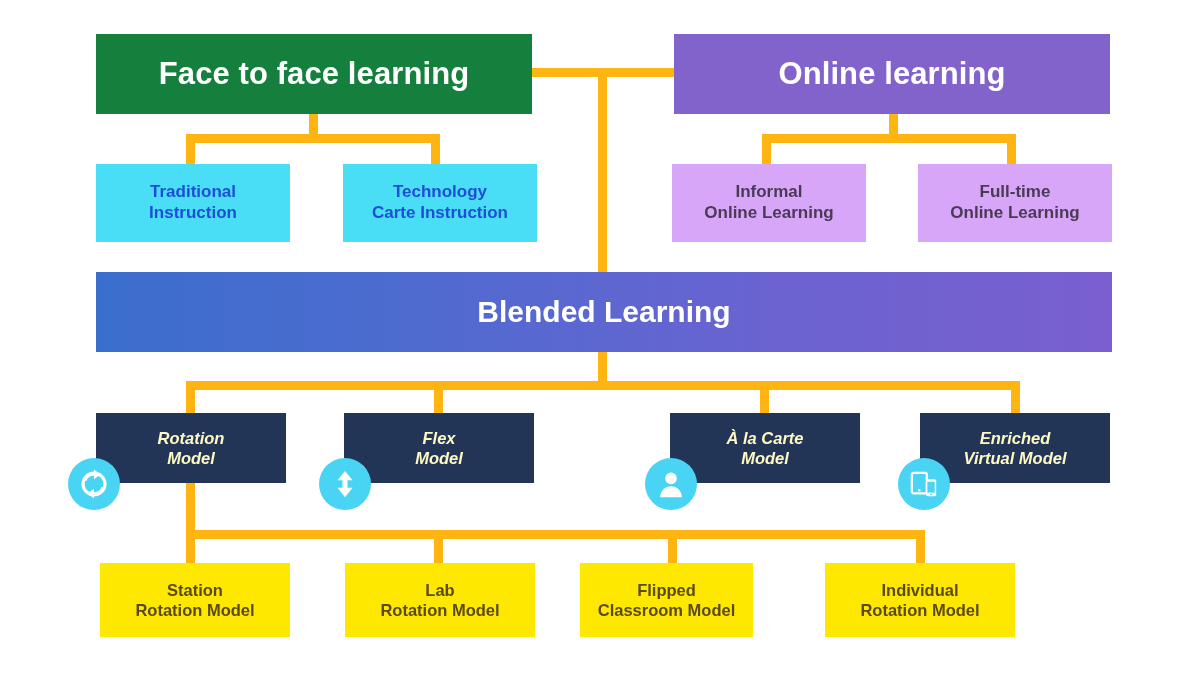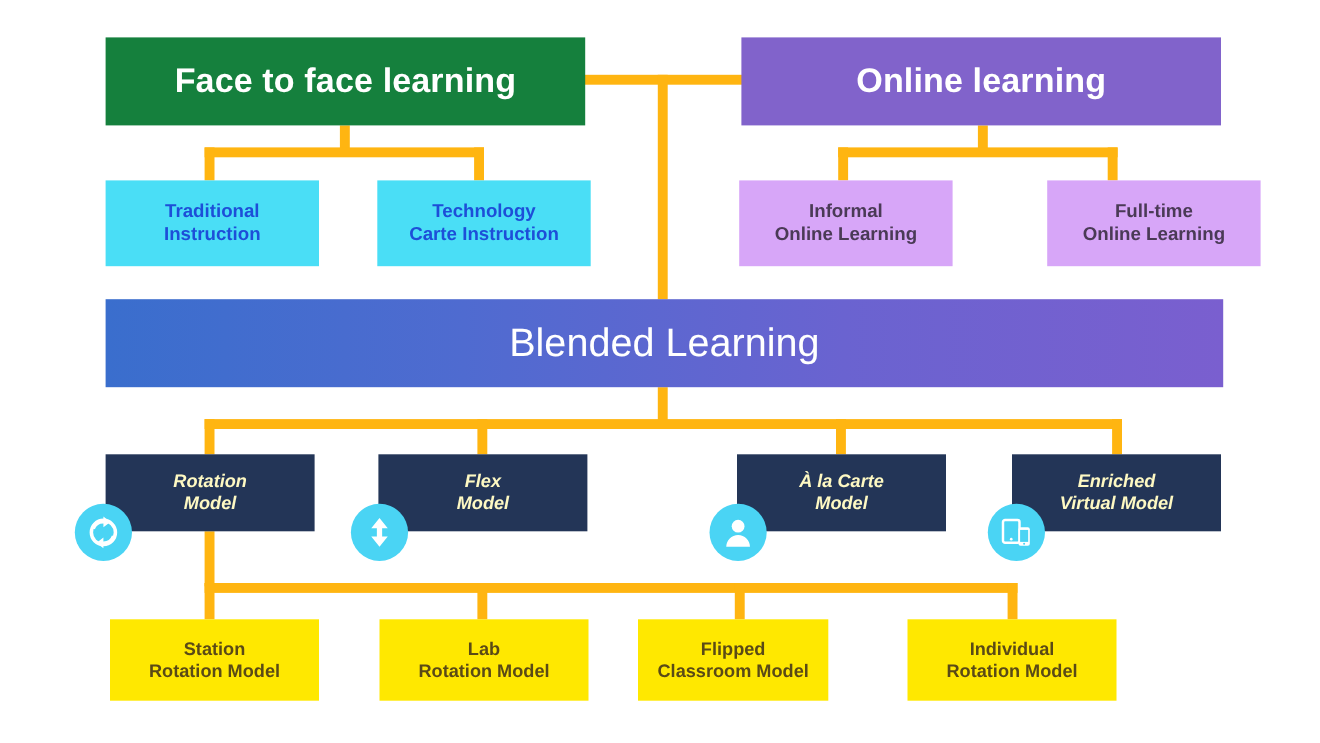--- a/index.html
+++ b/index.html
@@ -15,21 +15,21 @@
   .f2f   { background:#15803d; }
   .online{ background:#8163cb; }
 
   
   .tier2 { font-size:17px; font-weight:700; }
   .cyanbox { background:#4adef6; color:#1d4ed8; }
   .purplebox { background:#d7a6f8; color:#4a3a56; }
 
   
   .blended { background:linear-gradient(to right,#3a6ecd 0%,#4f6bd0 32%,#6a63d0 66%,#7a5fcf 100%);
-             color:#ffffff; font-size:36px; font-weight:400; }
+             color:#ffffff; font-size:30px; font-weight:700; }
 
   
   .tier3 { background:#233557; color:#fef9c3; font-size:16.5px; font-weight:700;font-style:italic; }
 
   
   .tier4 { background:#ffe800; color:#5a4a16; font-size:16.5px; font-weight:700; }
 
   
   .conn { position:absolute; background:#ffb511; }
   .vline { width:9px; }
@@ -95,21 +95,21 @@
     </span>
   </div>
 
   <div class="box tier2 purplebox" style="left:672px; top:164px; width:194px; height:78px;">
     <span>
       <span>Informal</span><br>
       <span>Online Learning</span>
     </span>
   </div>
 
-  <div class="box tier2 purplebox" style="left:952px; top:164px; width:194px; height:78px;">
+  <div class="box tier2 purplebox" style="left:918px; top:164px; width:194px; height:78px;">
     <span>
       <span>Full-time</span><br>
       <span>Online Learning</span>
     </span>
   </div>
 
   <div class="box blended" style="left:96px; top:272px; width:1016px; height:80px;">
     <span>Blended Learning</span>
   </div>
 

